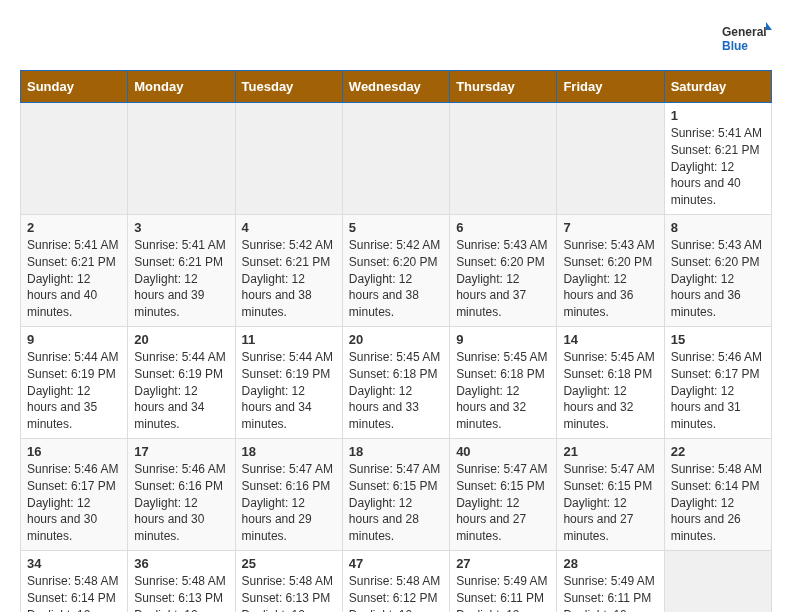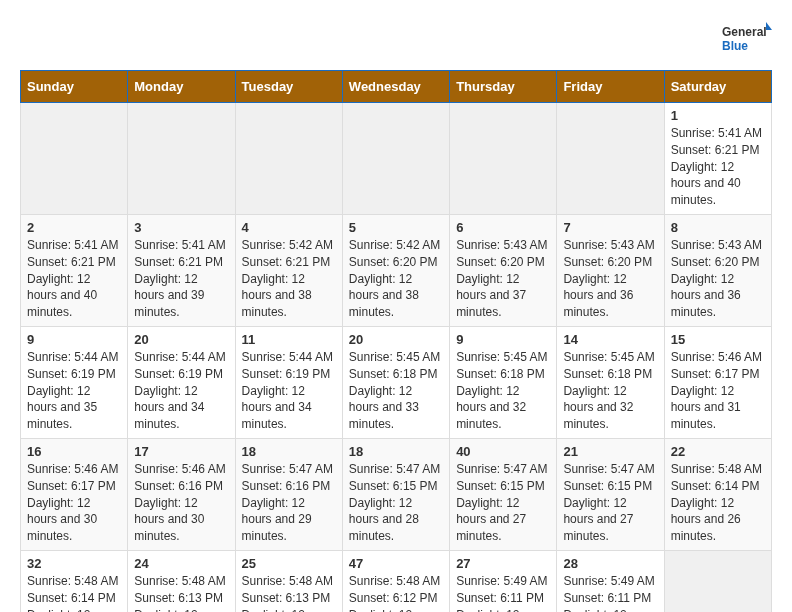--- a/index.html
+++ b/index.html
@@ -204,25 +204,25 @@
           <span class="day-number">21</span>
           <div class="day-info">Sunrise: 5:47 AM<br>Sunset: 6:15 PM<br>Daylight: 12 hours and 27 minutes.</div>
         </td>
         <td>
           <span class="day-number">22</span>
           <div class="day-info">Sunrise: 5:48 AM<br>Sunset: 6:14 PM<br>Daylight: 12 hours and 26 minutes.</div>
         </td>
       </tr>
       <tr>
         <td>
-          <span class="day-number">32</span>
+          <span class="day-number">34</span>
           <div class="day-info">Sunrise: 5:48 AM<br>Sunset: 6:14 PM<br>Daylight: 12 hours and 25 minutes.</div>
         </td>
         <td>
-          <span class="day-number">24</span>
+          <span class="day-number">36</span>
           <div class="day-info">Sunrise: 5:48 AM<br>Sunset: 6:13 PM<br>Daylight: 12 hours and 25 minutes.</div>
         </td>
         <td>
           <span class="day-number">25</span>
           <div class="day-info">Sunrise: 5:48 AM<br>Sunset: 6:13 PM<br>Daylight: 12 hours and 24 minutes.</div>
         </td>
         <td>
           <span class="day-number">47</span>
           <div class="day-info">Sunrise: 5:48 AM<br>Sunset: 6:12 PM<br>Daylight: 12 hours and 23 minutes.</div>
         </td>

